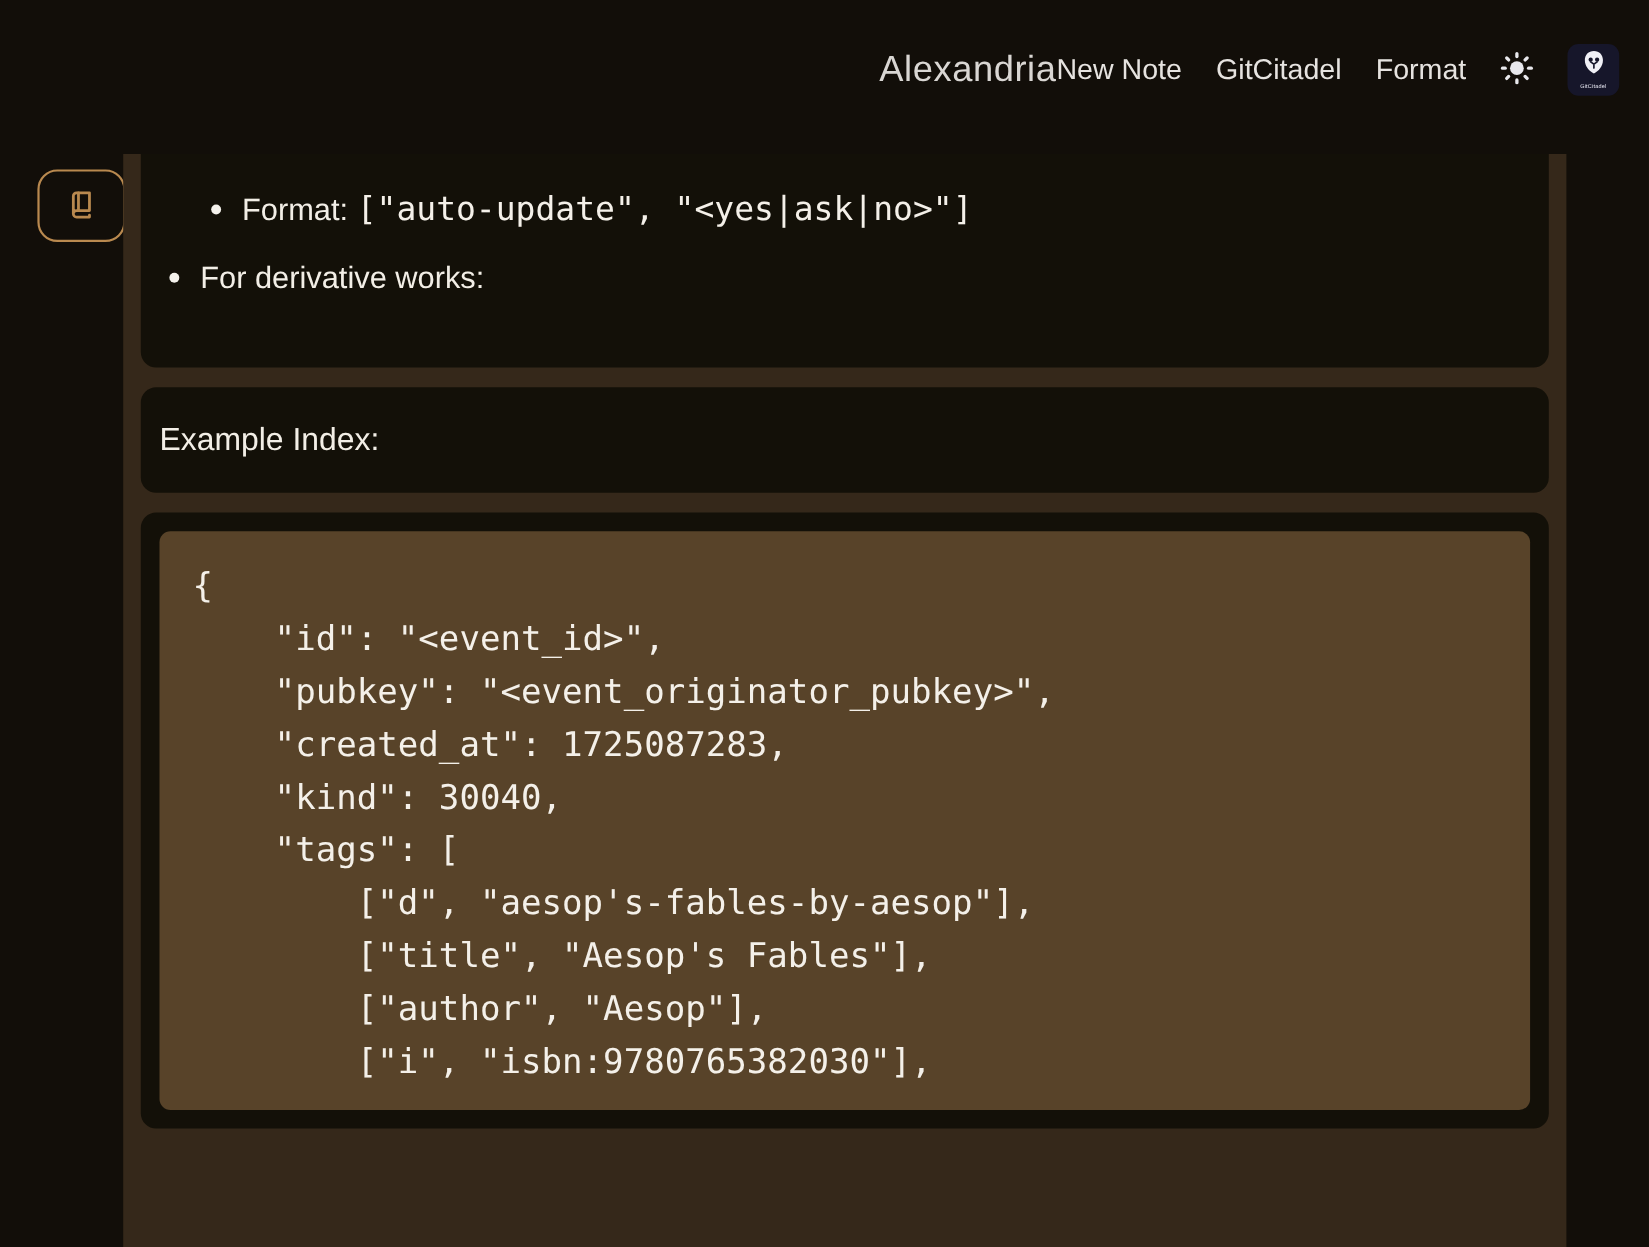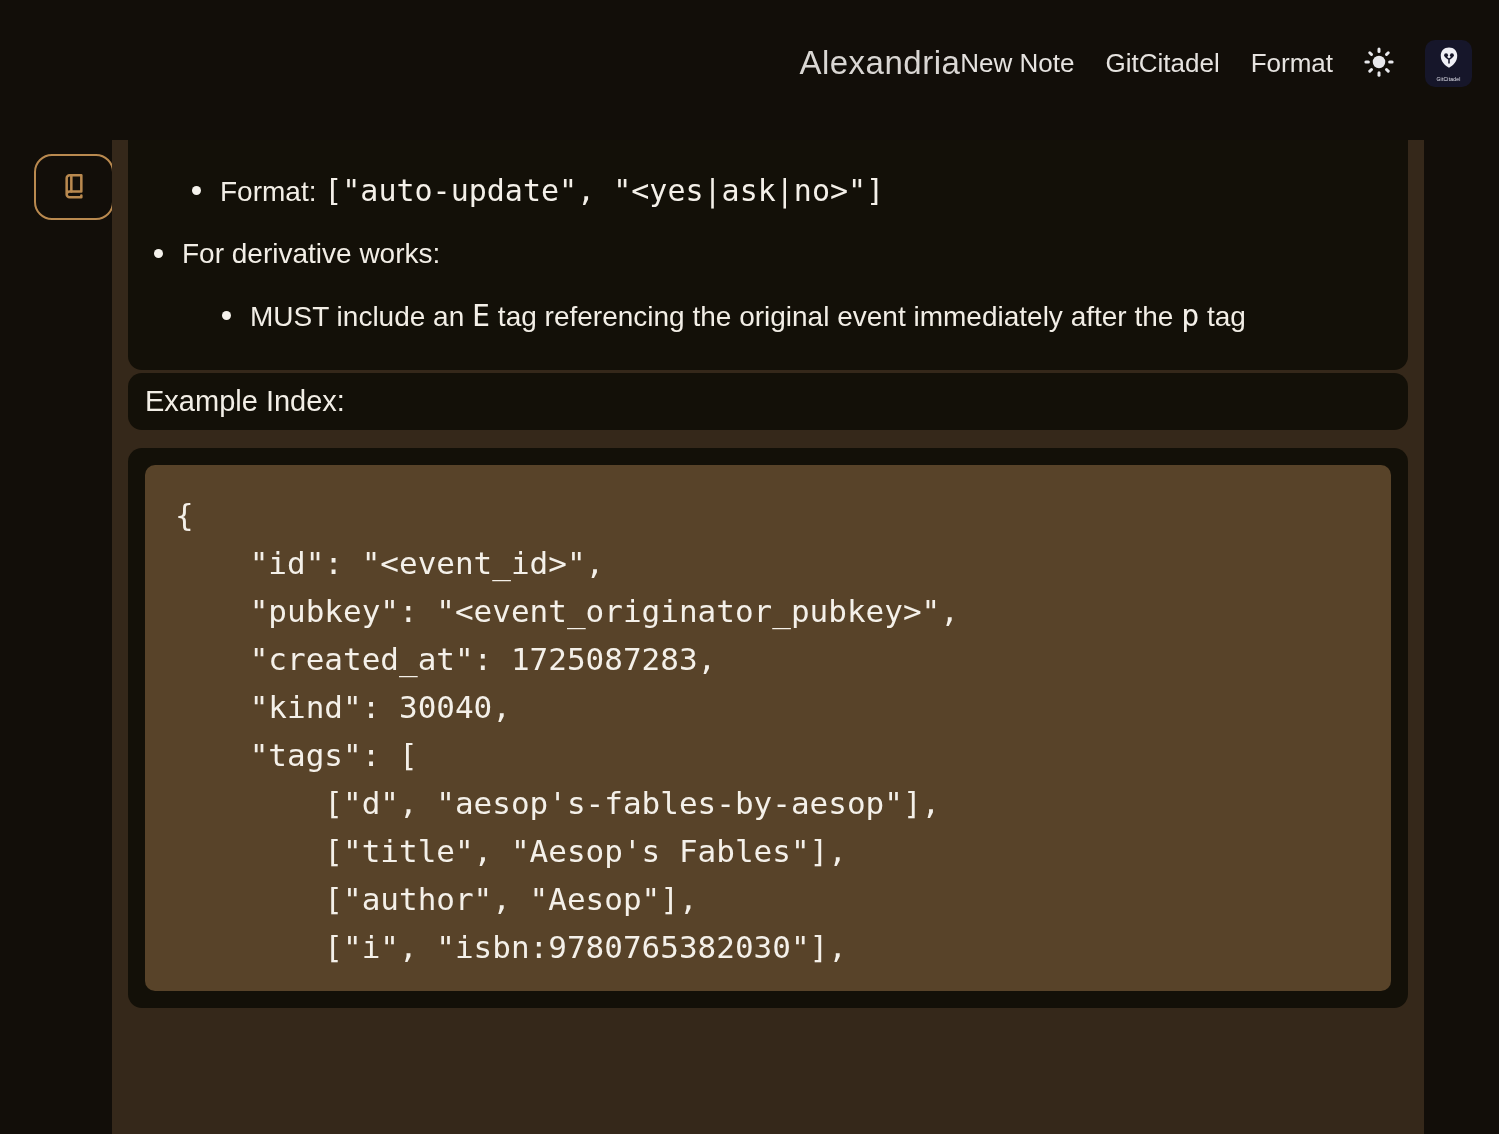--- a/index.html
+++ b/index.html
@@ -43,21 +43,21 @@
     background:#35281a;
     padding:0 16px;
     overflow:hidden;
     height:100%;
   }
 
   
   .card { background:#131008; border-radius:14px; }
   .card-doc { margin-top:-14px; padding:48px 24px 36px 24px; }
   .card-label {
-    margin-top:3px; height:57px;
+    margin-top:18px; height:96px;
     display:flex; align-items:center; padding:0 17px;
     font-size:29px; color:#f2eee6;
   }
   .card-code { margin-top:18px; padding:17px; height:560px; }
   .code-inner {
     background:#584329; border-radius:10px;
     height:100%;
     padding:26px 30px;
   }
   pre {
@@ -138,23 +138,20 @@
     <section class="card card-doc">
       <div class="lvl2">
         <div class="li">
           <span>Format: </span><code class="ic">["auto-update", "&lt;yes|ask|no&gt;"]</code>
         </div>
       </div>
       <div class="lvl1 sub">
         <div class="li">
           <span>For derivative works:</span>
           <div class="lvl2 sub">
-            <div class="li">
-              <span>MUST include an </span><code class="ic">E</code><span> tag referencing the original event immediately after the </span><code class="ic">p</code><span> tag</span>
-            </div>
           </div>
         </div>
       </div>
     </section>
 
     <section class="card card-label">
       <span>Example Index:</span>
     </section>
 
     <section class="card card-code">

